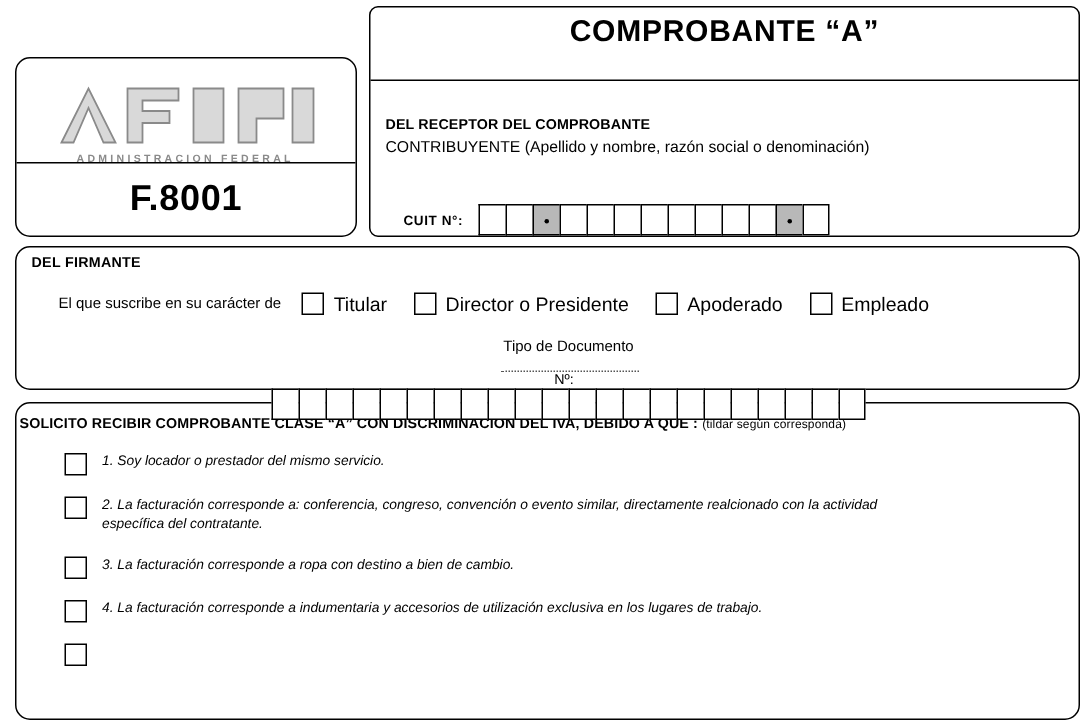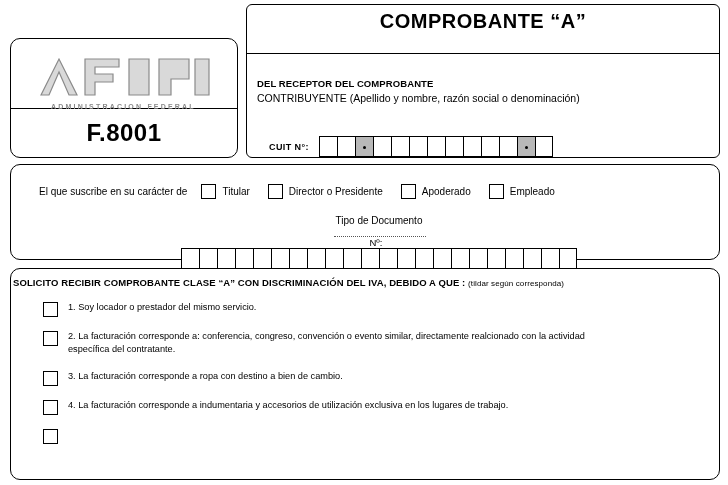--- a/index.html
+++ b/index.html
@@ -176,21 +176,21 @@
     width: 15px;
     height: 15px;
     border: 1px solid #000;
     box-sizing: border-box;
     background: #fff;
     display: inline-block;
   }
   .chk-label {
     margin-left: 6px;
     margin-right: 18px;
-    font-size: 10px;
+    font-size: 13px;
   }
   .doc-row {
     display: flex;
     align-items: center;
     margin-top: 16px;
     padding-left: 18px;
     font-size: 10px;
     flex-direction: column;
   }
   .dotted {
@@ -232,20 +232,21 @@
   }
   .item .chk {
     margin-top: 1px;
     flex: 0 0 auto;
   }
   .item-text {
     font-size: 9.2px;
     line-height: 1.45;
     margin-left: 10px;
     max-width: 560px;
+    font-style: italic;
   }
 </style>
 </head>
 <body>
 
 <div class="page">
 
   <div class="top-row">
 
     <div class="logo-box">
@@ -287,20 +288,21 @@
           <div class="cell"></div>
           <div class="cell"></div>
           <div class="cell shaded dot"></div>
           <div class="cell"></div>
         </div>
       </div>
     </div>
   </div>
 
   <div class="firmante-box">
+    <div class="section-title">DEL FIRMANTE</div>
 
     <div class="suscribe-row">
       <span>El que suscribe en su carácter de</span>
       <span style="display:inline-block;width:14px"></span>
       <span class="chk"></span>
       <span class="chk-label">Titular</span>
       <span class="chk"></span>
       <span class="chk-label">Director o Presidente</span>
       <span class="chk"></span>
       <span class="chk-label">Apoderado</span>

